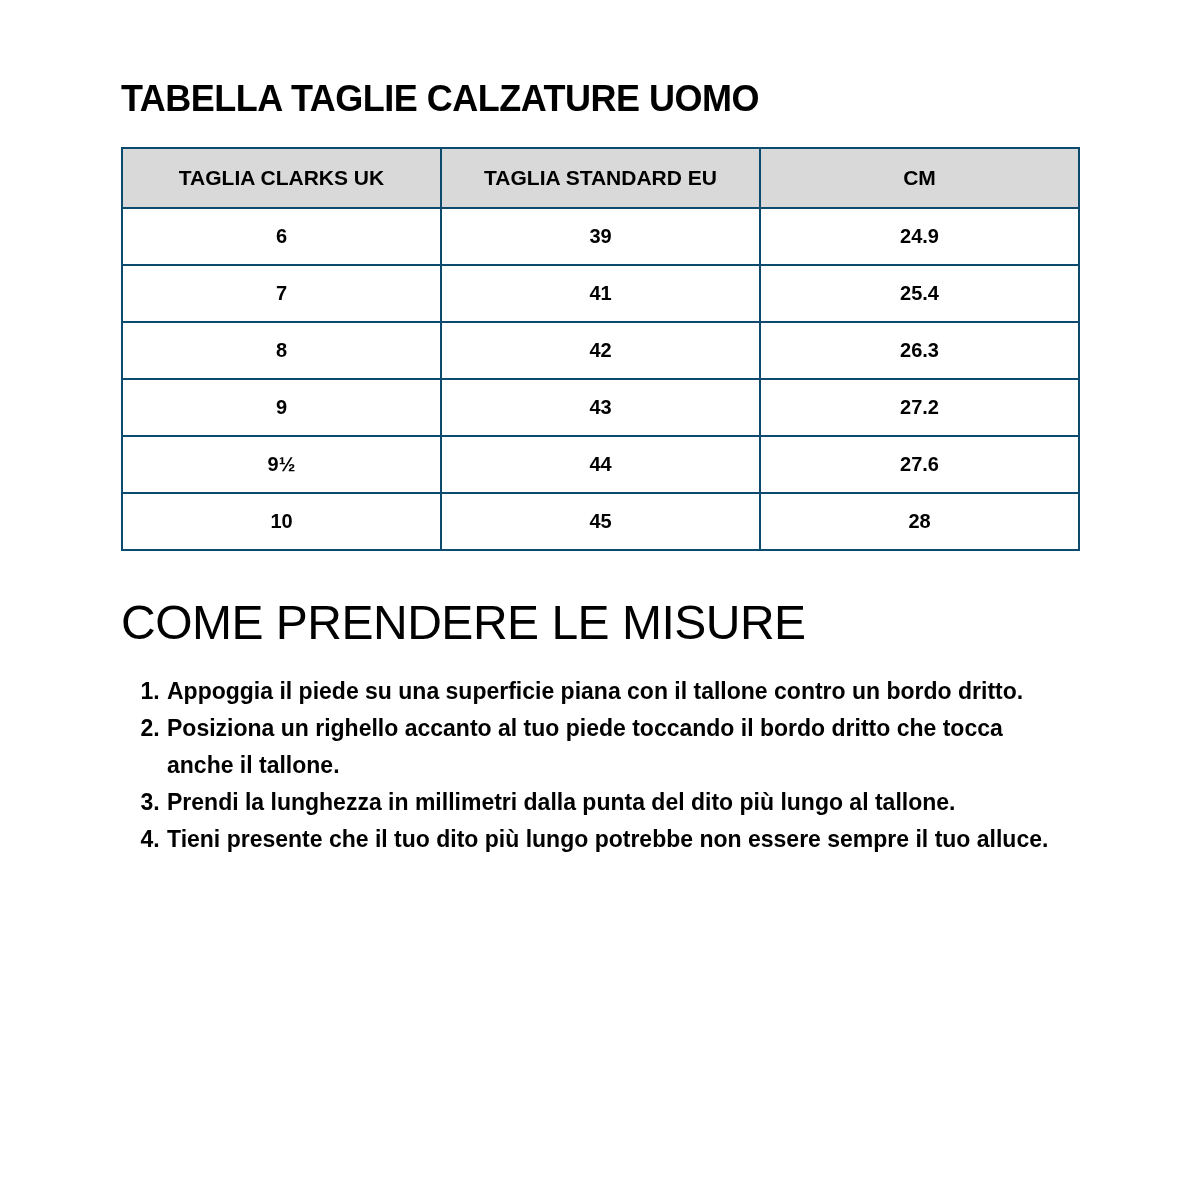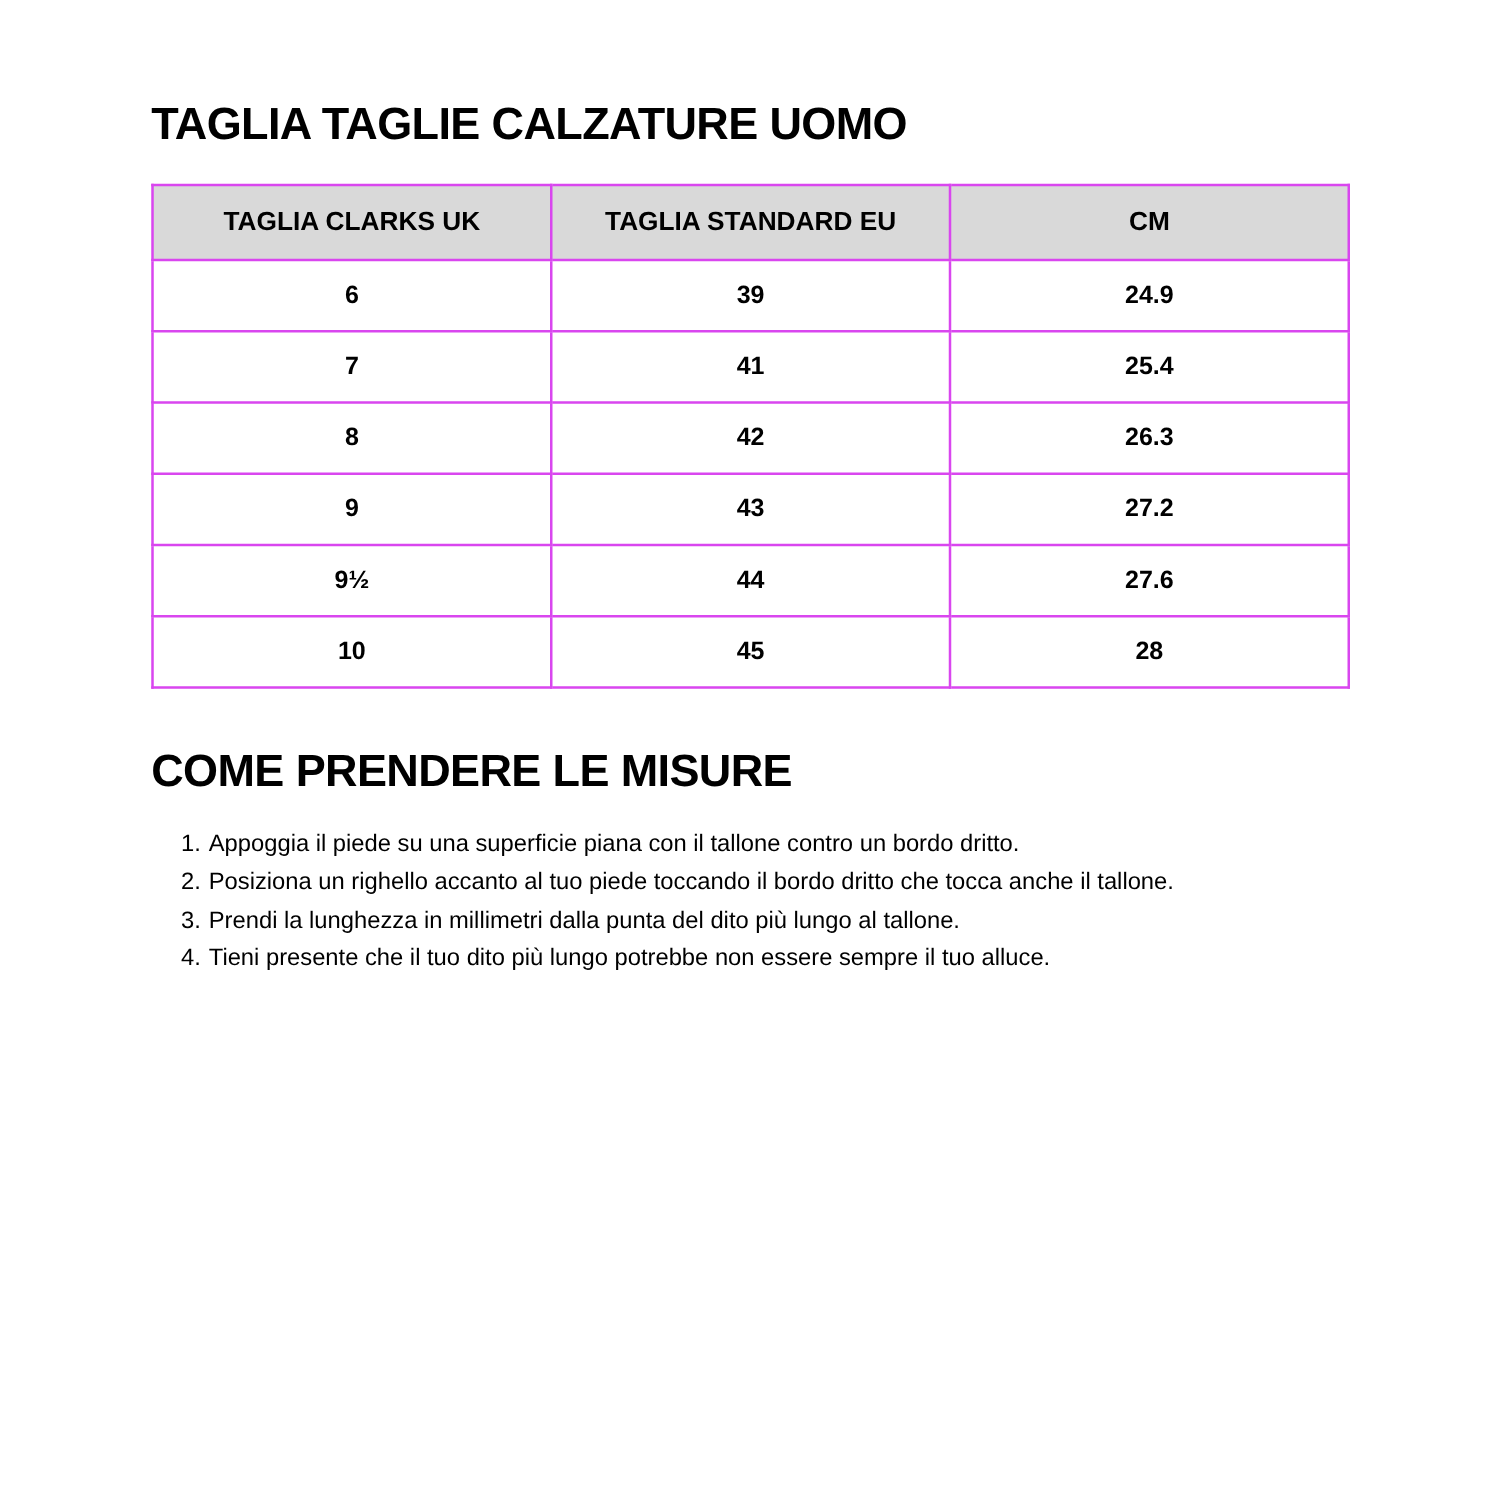--- a/index.html
+++ b/index.html
@@ -26,62 +26,62 @@
     line-height: 1.05;
     white-space: nowrap;
   }
   table.size-table {
     border-collapse: collapse;
     width: 959px;
     table-layout: fixed;
   }
   .size-table th,
   .size-table td {
-    border: 2px solid #d946ef;
+    border: 2px solid #0c4a6e;
     text-align: center;
     vertical-align: middle;
     font-weight: bold;
     padding: 0;
   }
   .size-table th {
     background: #d9d9d9;
     height: 60px;
     font-size: 21px;
   }
   .size-table td {
     background: #ffffff;
     height: 57px;
     font-size: 20px;
   }
   .section-title {
-    font-size: 36px;
-    font-weight: bold;
+    font-size: 48px;
+    font-weight: normal;
     letter-spacing: -0.5px;
     margin: 47px 0 25px 0;
     line-height: 1.05;
     white-space: nowrap;
   }
   ol.instructions {
     margin: 0;
     padding: 0 0 0 45px;
     width: 945px;
-    font-size: 19px;
+    font-size: 23px;
     line-height: 1.61;
-    font-weight: normal;
+    font-weight: bold;
   }
   ol.instructions li {
     padding-left: 1px;
   }
 </style>
 </head>
 <body>
 
 <div class="page">
 
-  <h1 class="page-title">TAGLIA TAGLIE CALZATURE UOMO</h1>
+  <h1 class="page-title">TABELLA TAGLIE CALZATURE UOMO</h1>
 
   <table class="size-table">
     <thead>
       <tr>
         <th>TAGLIA CLARKS UK</th>
         <th>TAGLIA STANDARD EU</th>
         <th>CM</th>
       </tr>
     </thead>
     <tbody>

